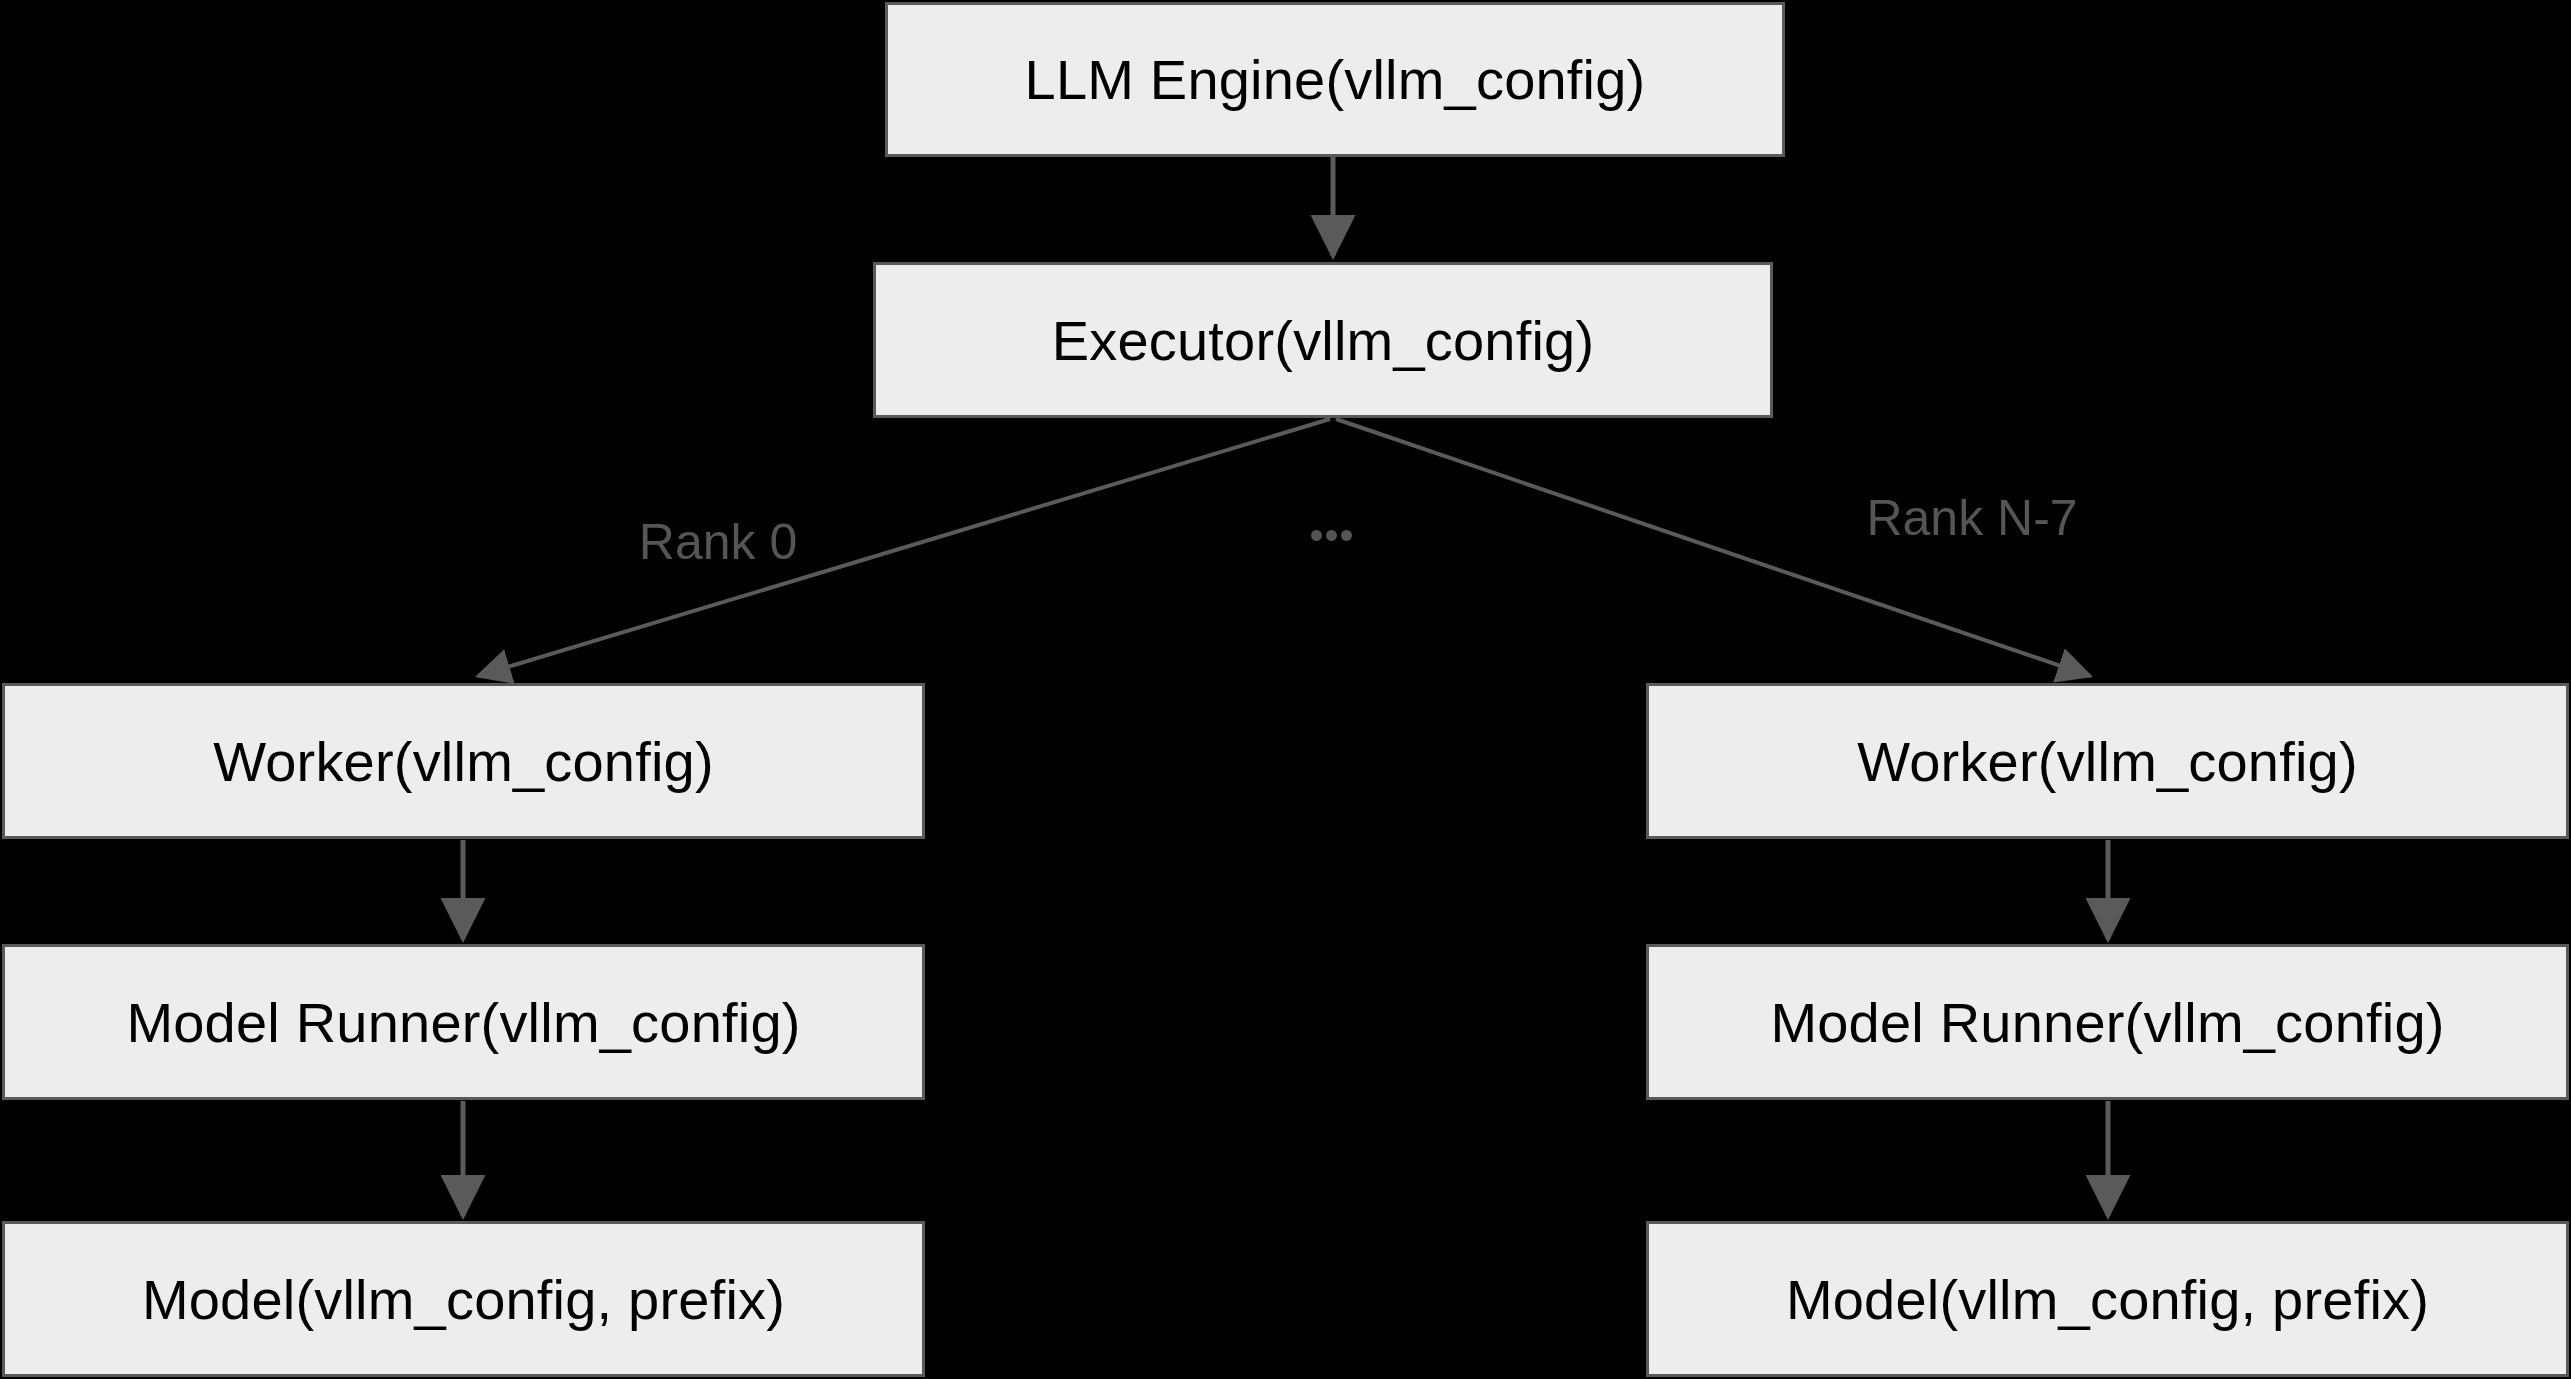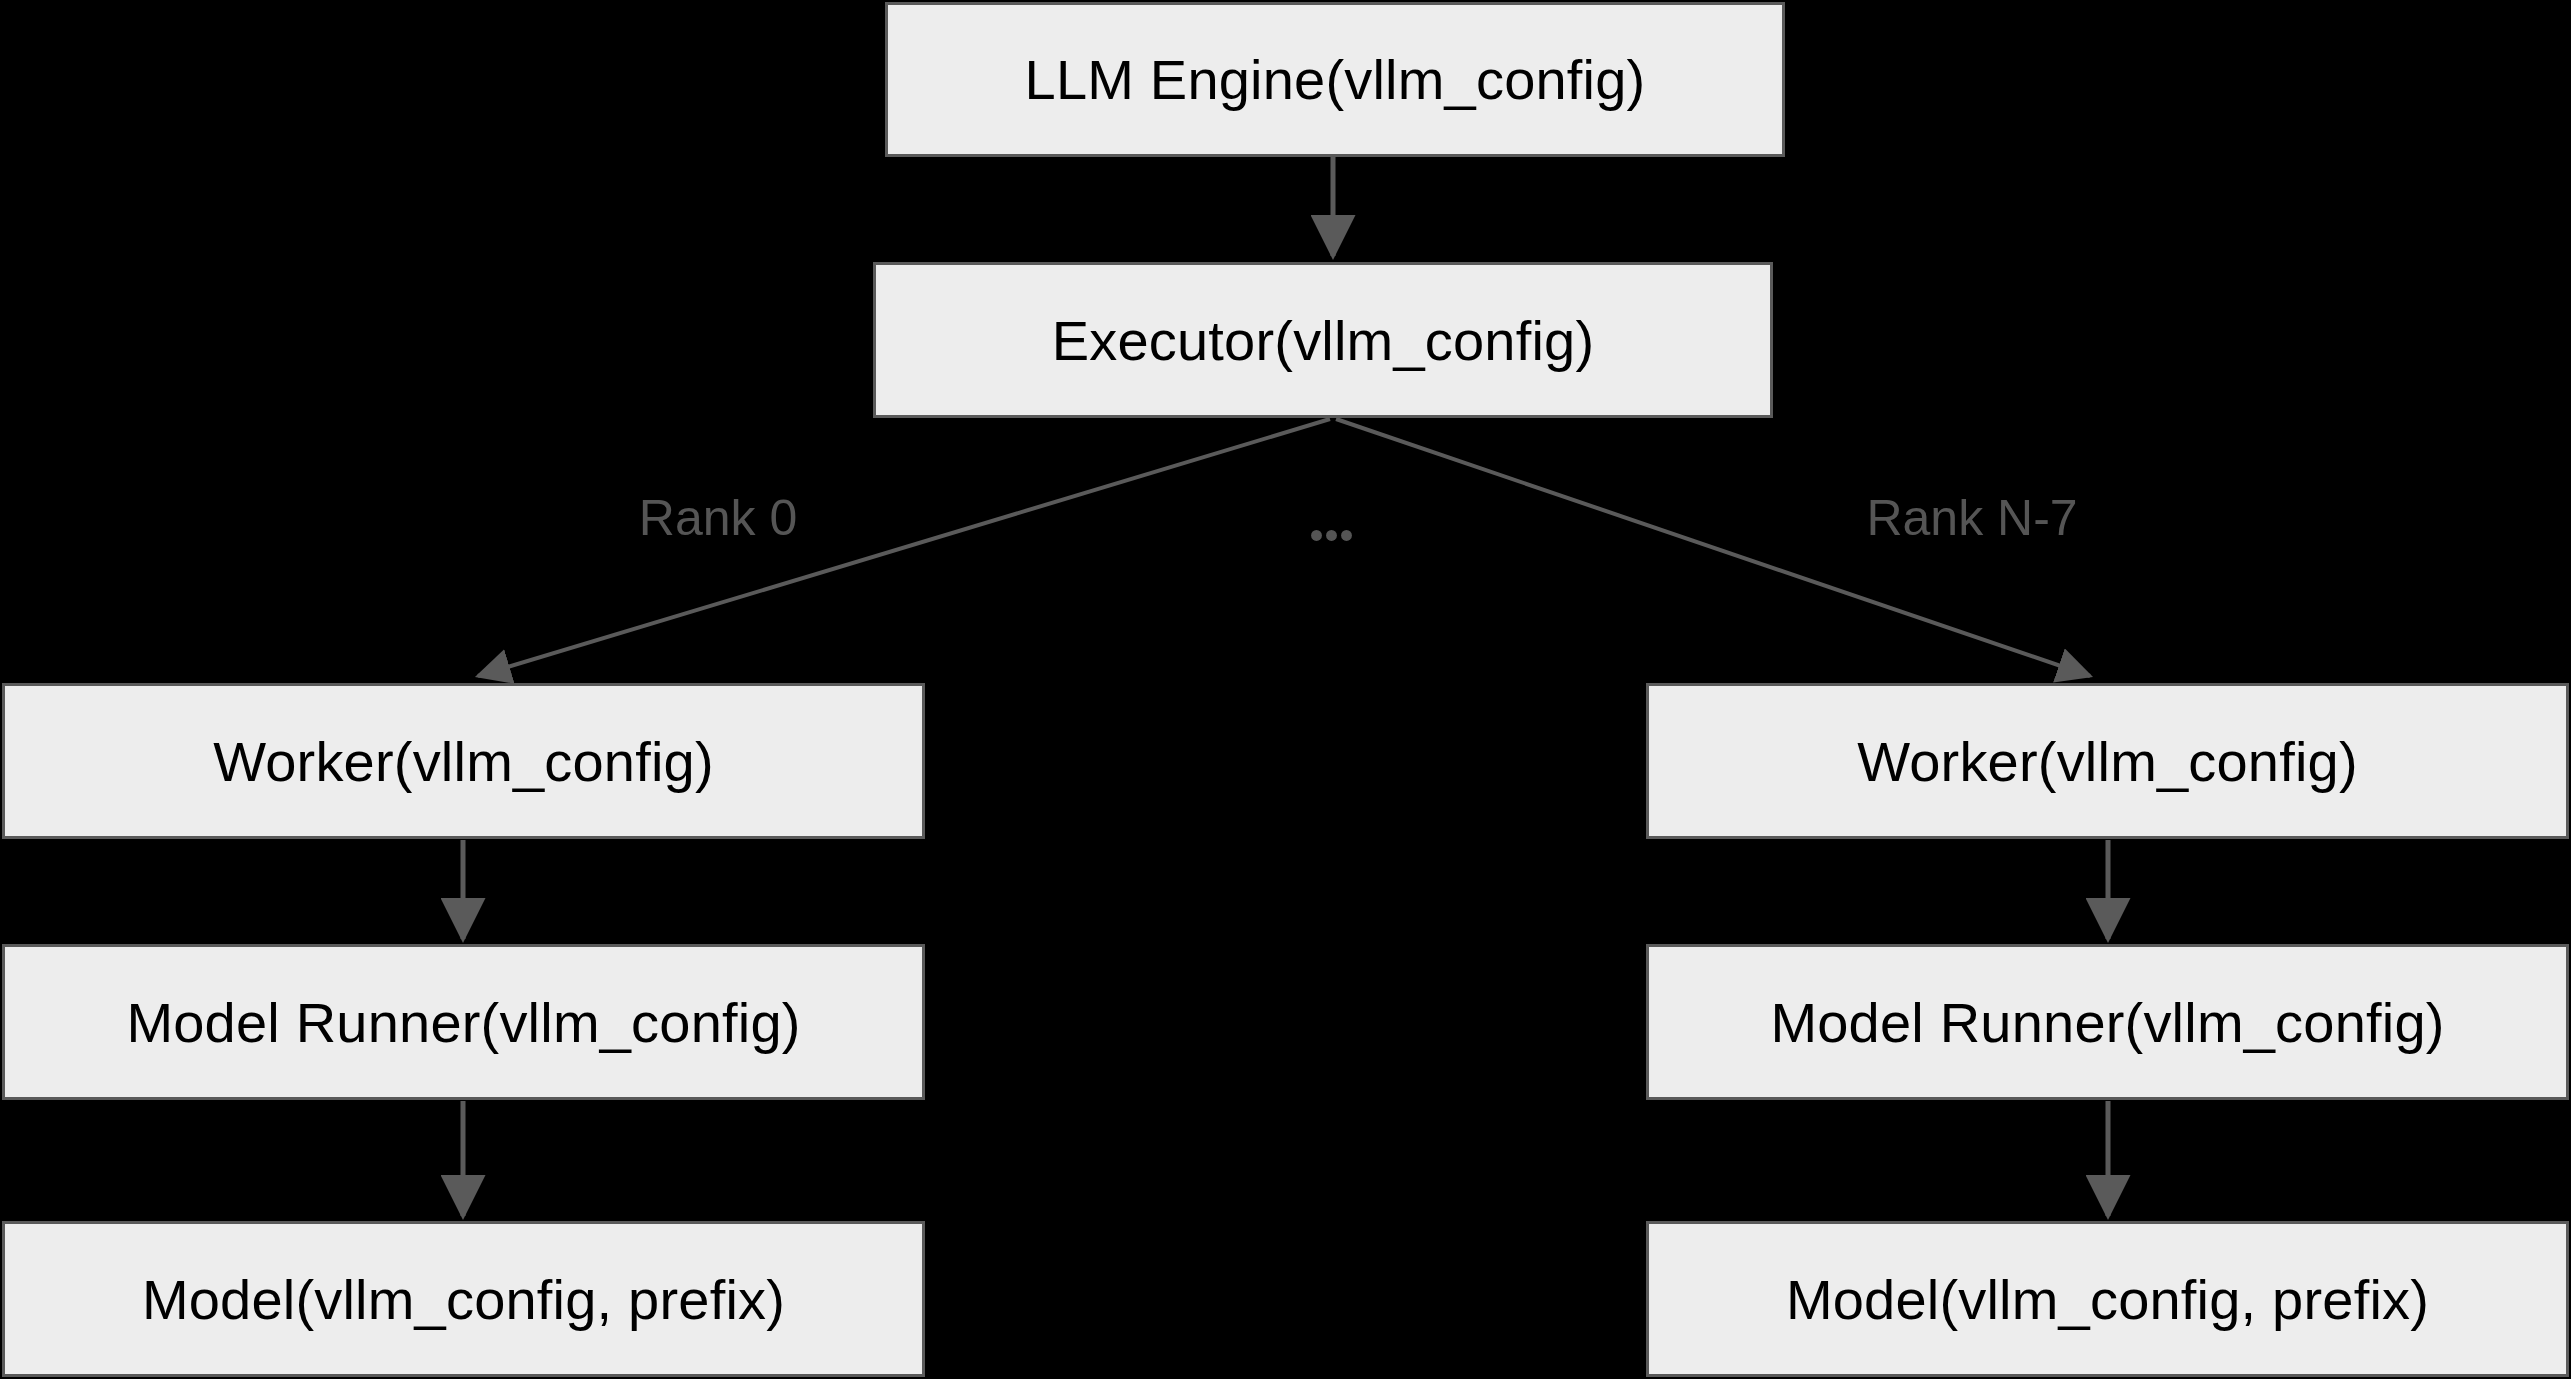--- a/index.html
+++ b/index.html
@@ -81,21 +81,21 @@
   </svg>
 
   <div class="node" style="left:885px; top:2px; width:900px; height:155px;">
     <span>LLM Engine(vllm_config)</span>
   </div>
 
   <div class="node" style="left:873px; top:262px; width:900px; height:156px;">
     <span>Executor(vllm_config)</span>
   </div>
 
-  <div class="edge-label" style="left:718px; top:518px;">Rank 0</div>
+  <div class="edge-label" style="left:718px; top:542px;">Rank 0</div>
 
   <div class="edge-label ellipsis" style="left:1332px; top:535px;">•••</div>
 
   <div class="edge-label" style="left:1972px; top:518px;">Rank N-7</div>
 
   <div class="node" style="left:2px; top:683px; width:923px; height:156px;">
     <span>Worker(vllm_config)</span>
   </div>
 
   <div class="node" style="left:2px; top:944px; width:923px; height:156px;">

